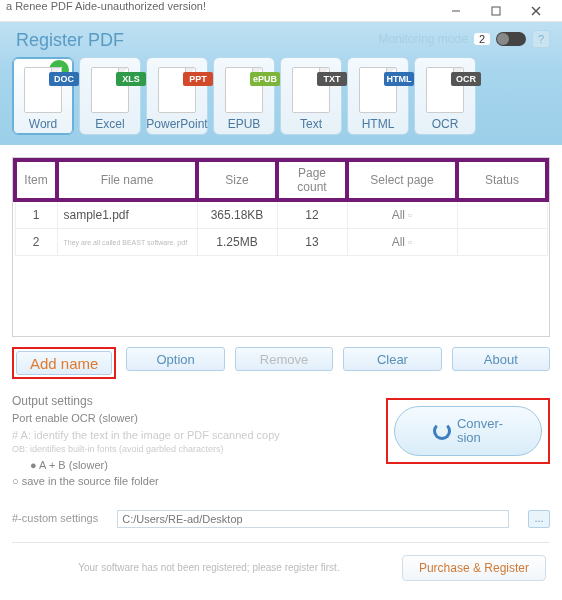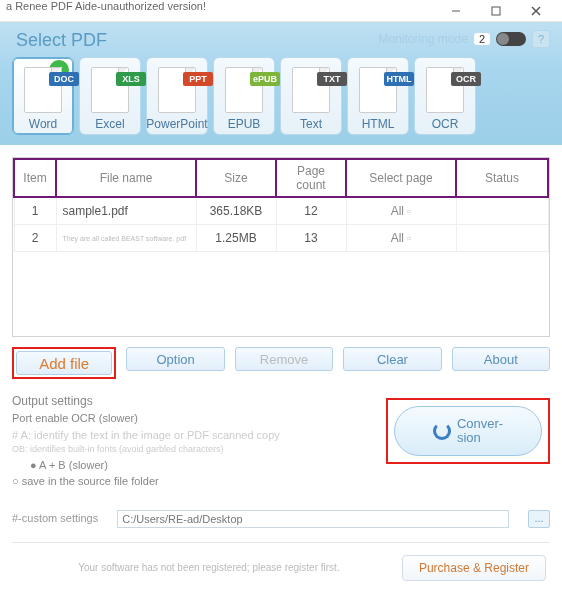--- a/index.html
+++ b/index.html
@@ -27,21 +27,21 @@
   .fmt-icon .fold { position: absolute; top: 0; right: 0; width: 10px; height: 10px; background: linear-gradient(135deg,#eee 50%, transparent 50%); border-left: 1px solid #ccc; border-bottom: 1px solid #ccc; }
   .fmt-tag { position: absolute; top: 4px; left: 4px; width: 30px; height: 14px; color: #fff; font-size: 9px; font-weight: bold; display: flex; align-items: center; justify-content: center; border-radius: 2px; margin-left: 20px; }
   .fmt-label { font-size: 12px; color: #4978a0; }
   .fmt .check { position: absolute; top: 2px; right: 4px; width: 20px; height: 20px; background: #3fb947; border-radius: 50%; color: #fff; display: none; align-items: center; justify-content: center; font-size: 13px; }
   .fmt.selected .check { display: flex; }
 
   
   .main { padding: 12px 12px 6px 12px; background: #fff; }
   .table-wrap { border: 1px solid #d3d3d3; height: 180px; background: #fff; }
   table { width: 100%; border-collapse: collapse; font-size: 12px; }
-  th { border: 2px solid #701a75; background: #fff; color: #888; font-weight: normal; padding: 4px 6px; text-align: center; }
+  th { border: 4px solid #701a75; background: #fff; color: #888; font-weight: normal; padding: 4px 6px; text-align: center; }
   td { border: 1px solid #eee; padding: 6px; text-align: center; color: #555; }
   td.filename { text-align: left; }
   .tiny { font-size: 7px; color: #bbb; text-align: left; }
   .allbox { color: #888; display: inline-flex; align-items: center; gap: 3px; }
 
   .btn-row { display: flex; gap: 10px; margin-top: 10px; }
   .btn { flex: 1 1 0; height: 24px; background: linear-gradient(#f4faff,#e2effa); border: 1px solid #b3d1e6; color: #5a8fb8; border-radius: 3px; display: flex; align-items: center; justify-content: center; font-size: 13px; }
   .btn.disabled { color: #bbb; }
   .addfile-wrap { border: 2px solid #e51f1a; padding: 2px; }
   .addfile-wrap .btn { color: #e07a30; font-size: 15px; }
@@ -81,21 +81,21 @@
   </div>
   <div class="winbtn">
     <svg width="10" height="10">
         <line x1="1" y1="1" x2="9" y2="9" stroke="#555" stroke-width="1.4"></line>
         <line x1="9" y1="1" x2="1" y2="9" stroke="#555" stroke-width="1.4"></line>
       </svg>
   </div>
 </div>
 
 <div class="header">
-  <div class="header-title">Select PDF</div>
+  <div class="header-title">Register PDF</div>
   <div class="monitor">
     <span class="monitor-label">Monitoring mode</span>
     <span class="monitor-num">2</span>
     <div class="switch"></div>
     <div class="help-btn">?</div>
   </div>
   <div class="fmt-row" id="fmt-row">
       <div class="fmt selected">
     <div class="check">✓</div>
     <div class="fmt-icon">
@@ -185,21 +185,21 @@
     <td>13</td>
     <td><span class="allbox">All <span style="color:#ccc">▫</span></span></td>
     <td></td>
           </tr>
         </tbody>
     </table>
   </div>
 
   <div class="btn-row">
     <div class="addfile-wrap" style="flex:1 1 0">
-      <div class="btn">Add file</div>
+      <div class="btn">Add name</div>
     </div>
     <div class="btn">Option</div>
     <div class="btn disabled">Remove</div>
     <div class="btn">Clear</div>
     <div class="btn">About</div>
   </div>
 
   <div class="settings">
     <div class="heading">Output settings</div>
     <div class="sub">Port enable OCR (slower)</div>

